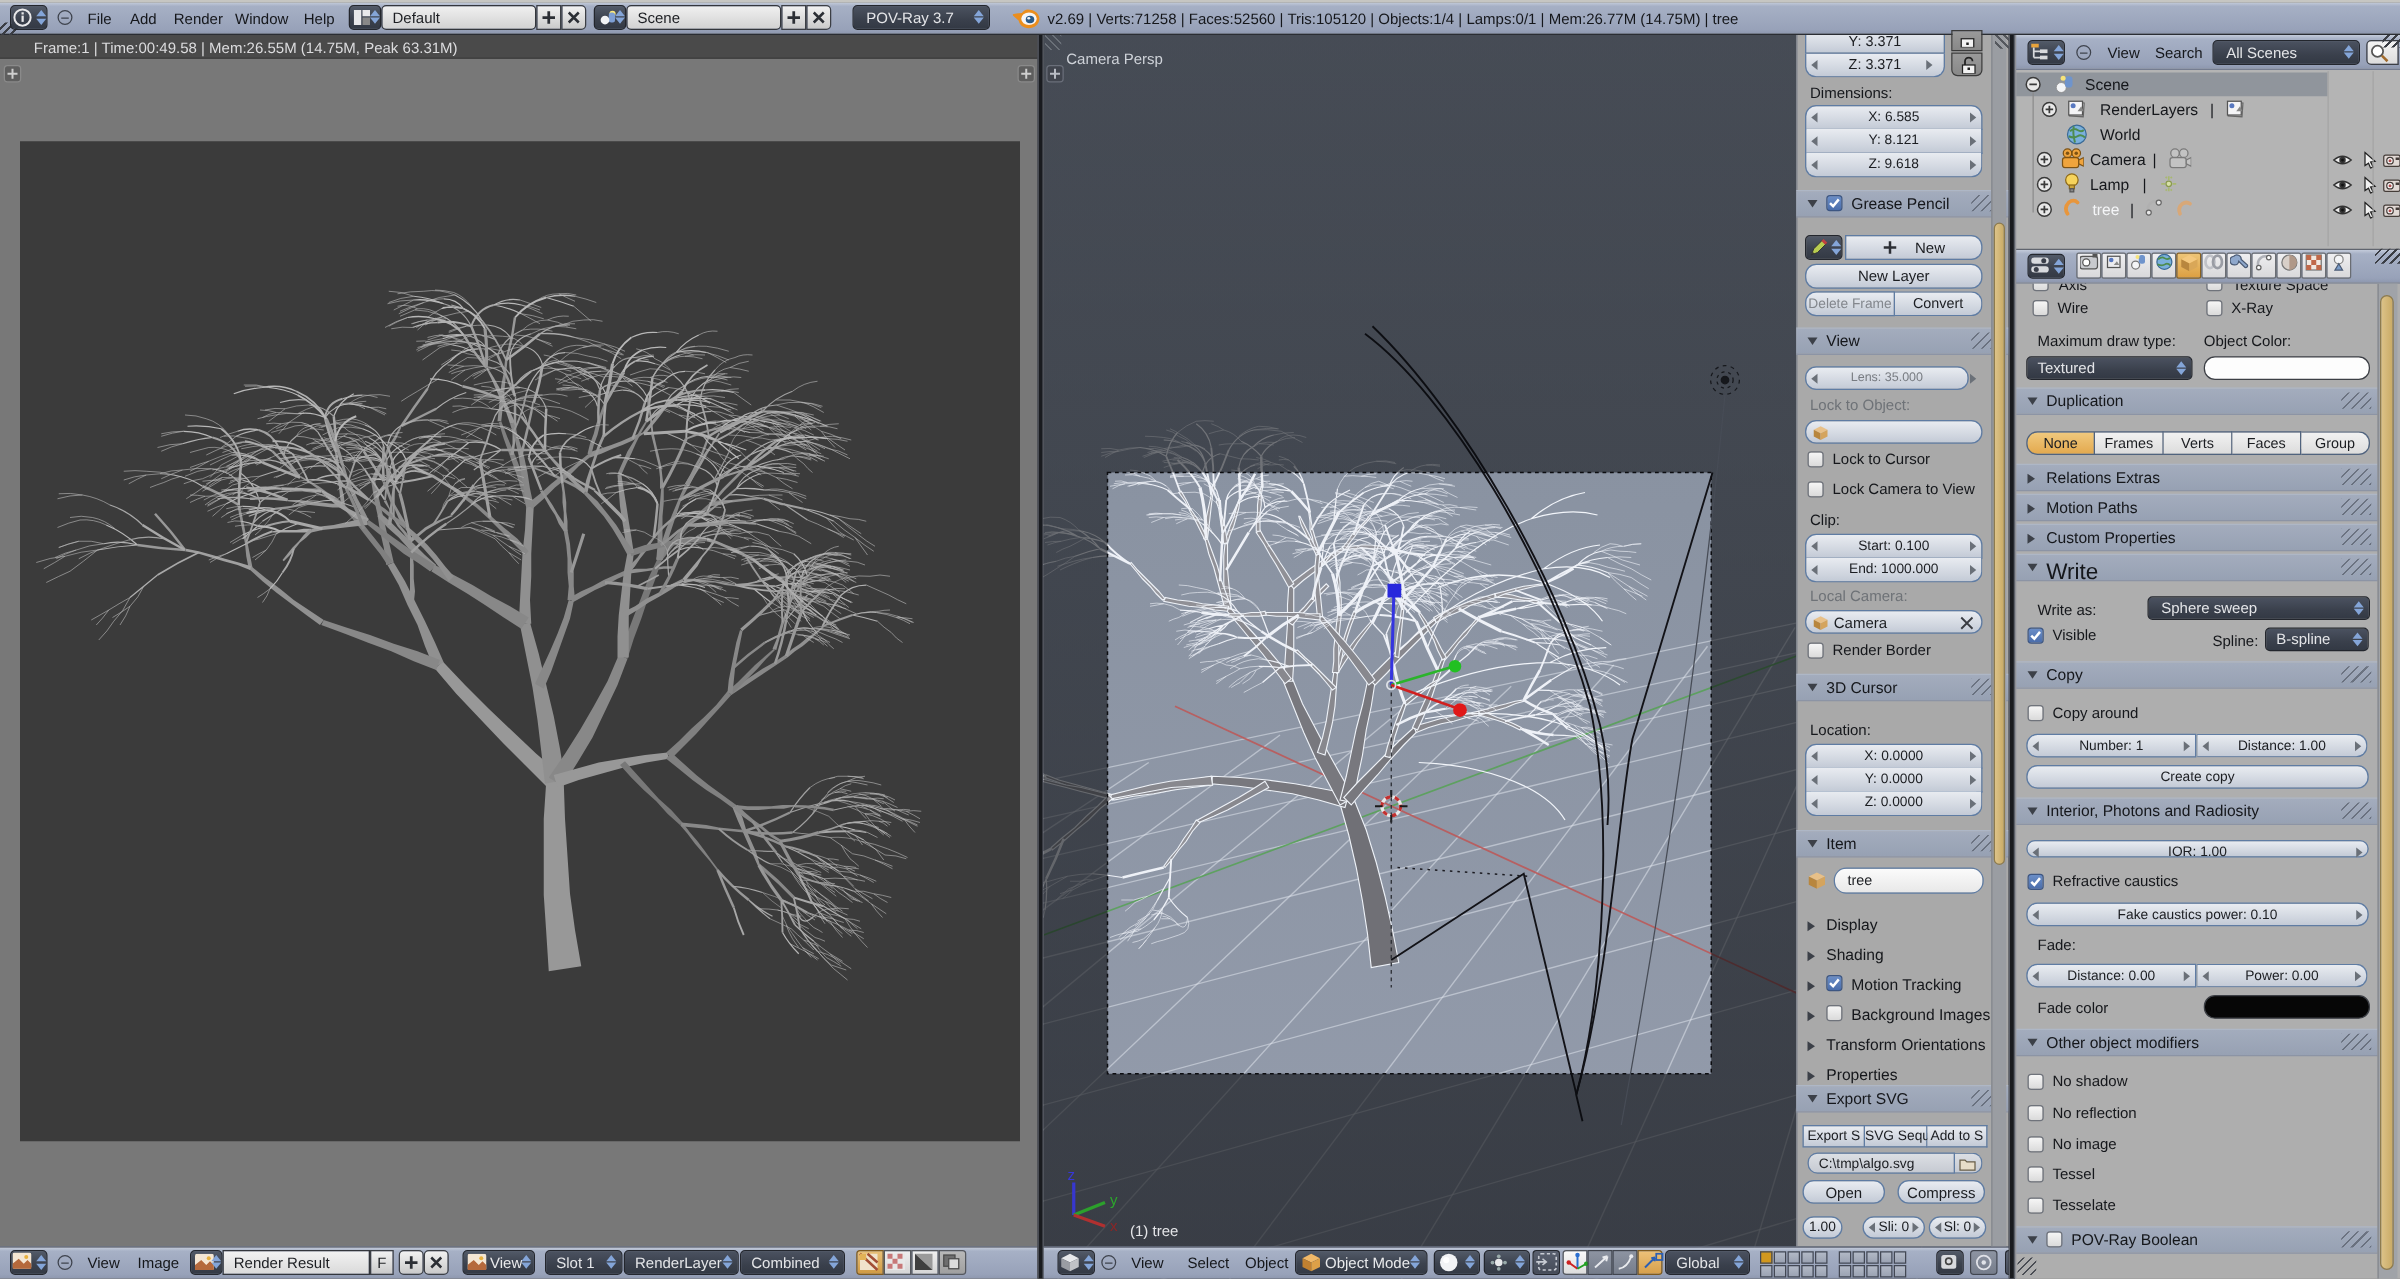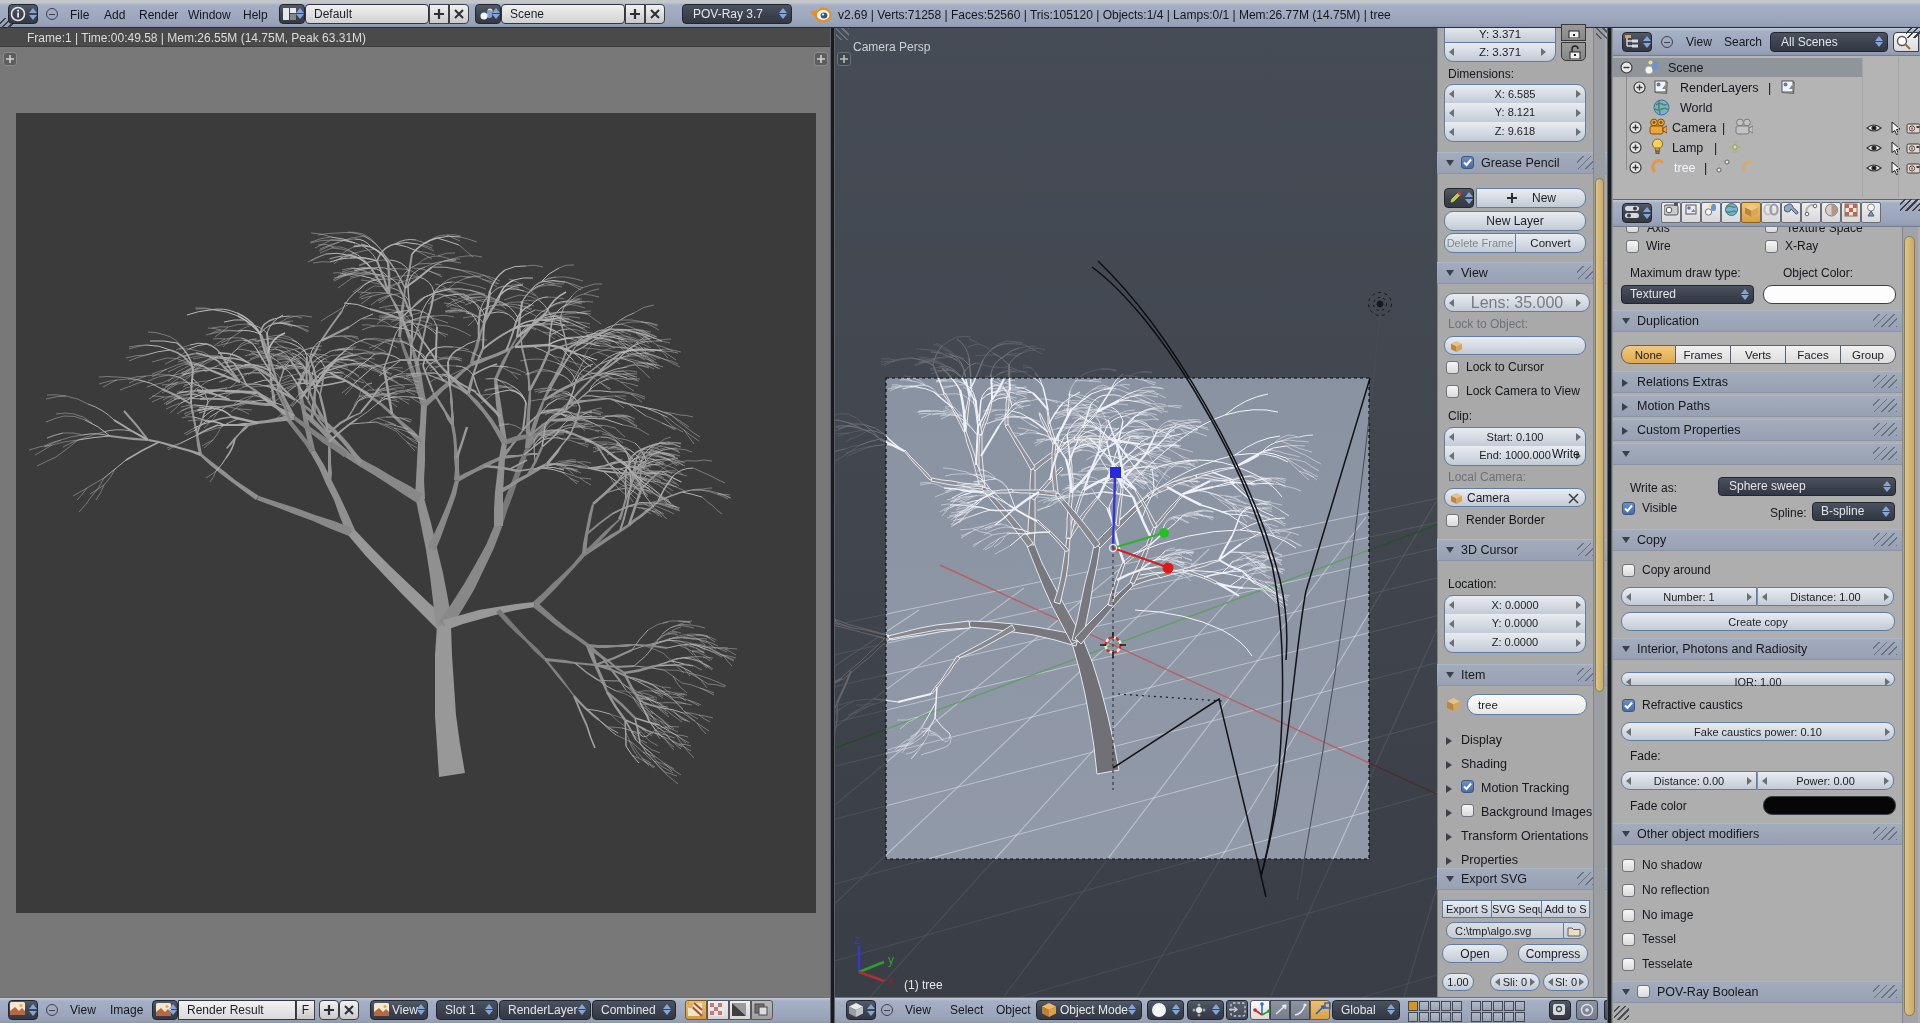--- a/index.html
+++ b/index.html
@@ -565,21 +565,21 @@
 <div class="a num" style="left:1476px;top:188px;width:110px;height:20px;border-radius:0 9px 9px 0;line-height:19px;text-align:center"><svg width="12" height="12" style="vertical-align:-2px;margin-right:14px">
       <path d="M6 1v10M1 6h10" stroke="#2c2f35" stroke-width="2"></path>
     </svg>New</div>
 <div class="a num" style="left:1444px;top:211px;width:142px;height:20px;border-radius:9px;line-height:19px;text-align:center">New Layer</div>
 <div class="a num" style="left:1444px;top:233px;width:72px;height:20px;border-radius:9px 0 0 9px;line-height:19px;text-align:center;color:#83878d;font-size:11px">Delete Frame</div>
 <div class="a num" style="left:1516px;top:233px;width:70px;height:20px;border-left:none;border-radius:0 9px 9px 0;line-height:19px;text-align:center;font-size:11.5px">Convert</div>
 <div class="a band" style="left:1437px;top:262px;width:170px;height:22px"></div>
 <div class="a tri-d" style="left:1446px;top:270px"></div>
 <div class="a txt" style="left:1461px;top:266px;font-size:12.5px;">View</div>
 <div class="a" style="left:1577px;top:266px;width:24px;height:13px;background:repeating-linear-gradient(135deg,rgba(0,0,0,0) 0 4px,rgba(45,50,60,.45) 4px 5.2px)"></div>
-<div class="a num" style="left:1444px;top:293px;width:146px;height:19px;border-radius:9px;color:#787c82;line-height:18px;font-size:16px">Lens: 35.000</div>
+<div class="a num" style="left:1444px;top:293px;width:131px;height:19px;border-radius:9px;color:#787c82;line-height:18px;font-size:10px">Lens: 35.000</div>
 <div class="a arl" style="left:1449px;top:298.5px"></div>
 <div class="a arr" style="left:1576px;top:298.5px"></div>
 <div class="a gtxt" style="left:1448px;top:317px;font-size:12px;">Lock to Object:</div>
 <div class="a num" style="left:1444px;top:336px;width:142px;height:19px;border-radius:9px;line-height:18px">
     <svg width="13" height="13" style="position:absolute;left:5px;top:2.5px">
       <path d="M6.5 1 L12 3.8 L6.5 6.6 L1 3.8 Z" fill="#e8c088"></path>
       <path d="M1 3.8 L6.5 6.6 V12 L1 9.2 Z" fill="#b8863e"></path>
       <path d="M12 3.8 L6.5 6.6 V12 L12 9.2 Z" fill="#d4a45e"></path>
     </svg>
   </div>
@@ -895,21 +895,21 @@
     <div class="a chkbox" style="left:13px;top:-7px"></div>
     <div class="a txt" style="left:34px;top:-6px;font-size:12px">Axis</div>
     <div class="a chkbox" style="left:152px;top:-7px"></div>
     <div class="a txt" style="left:173px;top:-6px;font-size:12px">Texture Space</div>
   </div>
 <div class="a chkbox" style="left:1626px;top:240px"></div>
 <div class="a txt" style="left:1646px;top:239px;font-size:12px;">Wire</div>
 <div class="a chkbox" style="left:1765px;top:240px"></div>
 <div class="a txt" style="left:1785px;top:239px;font-size:12px;">X-Ray</div>
 <div class="a txt" style="left:1630px;top:266px;font-size:12px;">Maximum draw type:</div>
-<div class="a txt" style="left:1763px;top:266px;font-size:12px;margin-left:20px;">Object Color:</div>
+<div class="a txt" style="left:1763px;top:266px;font-size:12px;">Object Color:</div>
 <div class="a dd" style="left:1621px;top:285px;width:133px;height:19px;line-height:17px;padding-left:8px;font-size:12px">Textured</div>
 <div class="a upd" style="left:1741px;top:288.5px"></div>
 <div class="a dnd" style="left:1741px;top:294.5px"></div>
 <div class="a" style="left:1763px;top:285px;width:133px;height:19px;background:#fdfdfd;border:1px solid #3c3f45;border-radius:9px"></div>
 <div class="a band" style="left:1613px;top:310px;width:290px;height:22px"></div>
 <div class="a tri-d" style="left:1622px;top:318px"></div>
 <div class="a txt" style="left:1637px;top:314px;font-size:12.5px;">Duplication</div>
 <div class="a" style="left:1873px;top:314px;width:24px;height:13px;background:repeating-linear-gradient(135deg,rgba(0,0,0,0) 0 4px,rgba(45,50,60,.45) 4px 5.2px)"></div>
 <div class="a" style="left:1621px;top:345px;width:55px;height:19px;background:linear-gradient(#f0c97e,#e3a94e);border:1px solid #50637e;border-radius:9px 0 0 9px;text-align:center;line-height:18px;font-size:11.5px;color:#1b1d21">None</div>
 <div class="a" style="left:1676px;top:345px;width:55px;height:19px;background:linear-gradient(#f2f2f2,#dcdcdc);border:1px solid #50637e;border-left:none;border-radius:0;text-align:center;line-height:18px;font-size:11.5px;color:#1b1d21">Frames</div>
@@ -923,21 +923,21 @@
 <div class="a band" style="left:1613px;top:395px;width:290px;height:22px"></div>
 <div class="a tri-r" style="left:1622px;top:403px"></div>
 <div class="a txt" style="left:1637px;top:399px;font-size:12.5px;">Motion Paths</div>
 <div class="a" style="left:1873px;top:399px;width:24px;height:13px;background:repeating-linear-gradient(135deg,rgba(0,0,0,0) 0 4px,rgba(45,50,60,.45) 4px 5.2px)"></div>
 <div class="a band" style="left:1613px;top:419px;width:290px;height:22px"></div>
 <div class="a tri-r" style="left:1622px;top:427px"></div>
 <div class="a txt" style="left:1637px;top:423px;font-size:12.5px;">Custom Properties</div>
 <div class="a" style="left:1873px;top:423px;width:24px;height:13px;background:repeating-linear-gradient(135deg,rgba(0,0,0,0) 0 4px,rgba(45,50,60,.45) 4px 5.2px)"></div>
 <div class="a band" style="left:1613px;top:443px;width:290px;height:22px"></div>
 <div class="a tri-d" style="left:1622px;top:451px"></div>
-<div class="a txt" style="left:1552px;top:447px;font-size:12px;">Write</div>
+<div class="a txt" style="left:1637px;top:447px;font-size:18px;">Write</div>
 <div class="a" style="left:1873px;top:447px;width:24px;height:13px;background:repeating-linear-gradient(135deg,rgba(0,0,0,0) 0 4px,rgba(45,50,60,.45) 4px 5.2px)"></div>
 <div class="a txt" style="left:1630px;top:481px;font-size:12px;">Write as:</div>
 <div class="a dd" style="left:1718px;top:477px;width:178px;height:19px;line-height:17px;padding-left:10px;font-size:12px">Sphere sweep</div>
 <div class="a upd" style="left:1883px;top:480.5px"></div>
 <div class="a dnd" style="left:1883px;top:486.5px"></div>
 <div class="a chkbox on" style="left:1622px;top:502px">
     <svg width="11" height="11" style="position:absolute;left:0px;top:0px">
       <path d="M2 5.5 L4.5 8 L9 2.5" stroke="#fff" stroke-width="2" fill="none"></path>
     </svg>
   </div>

